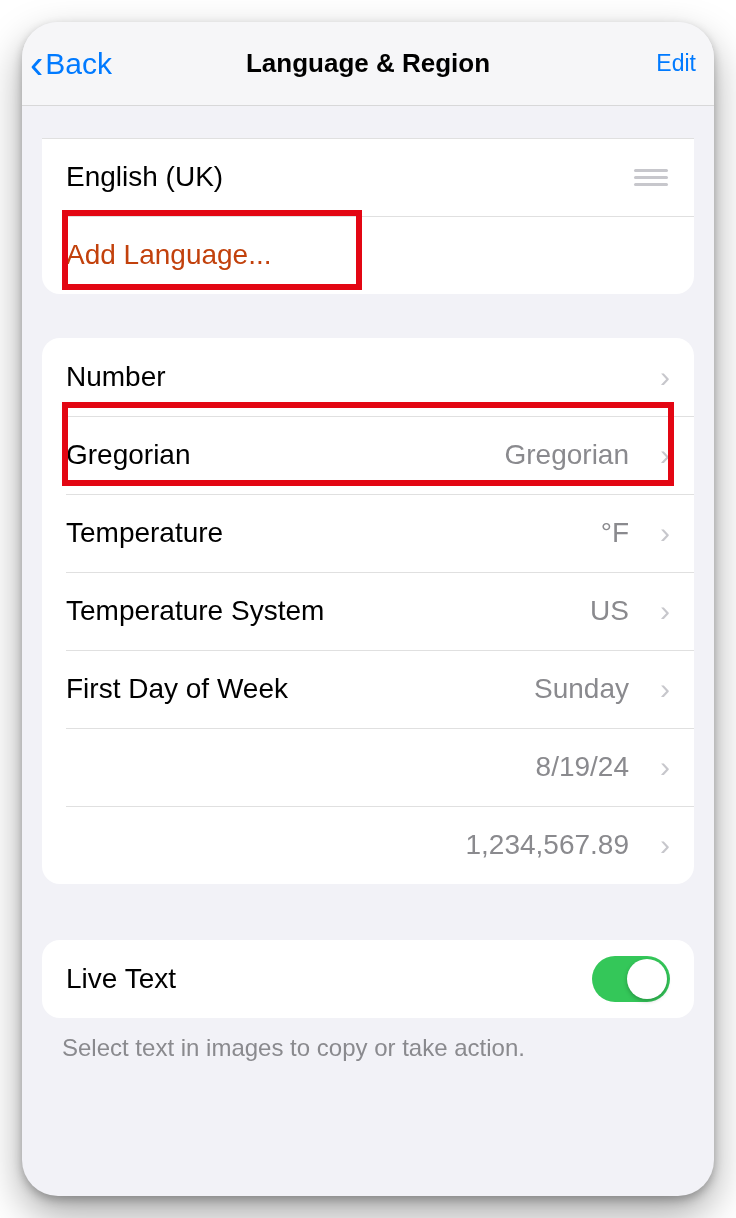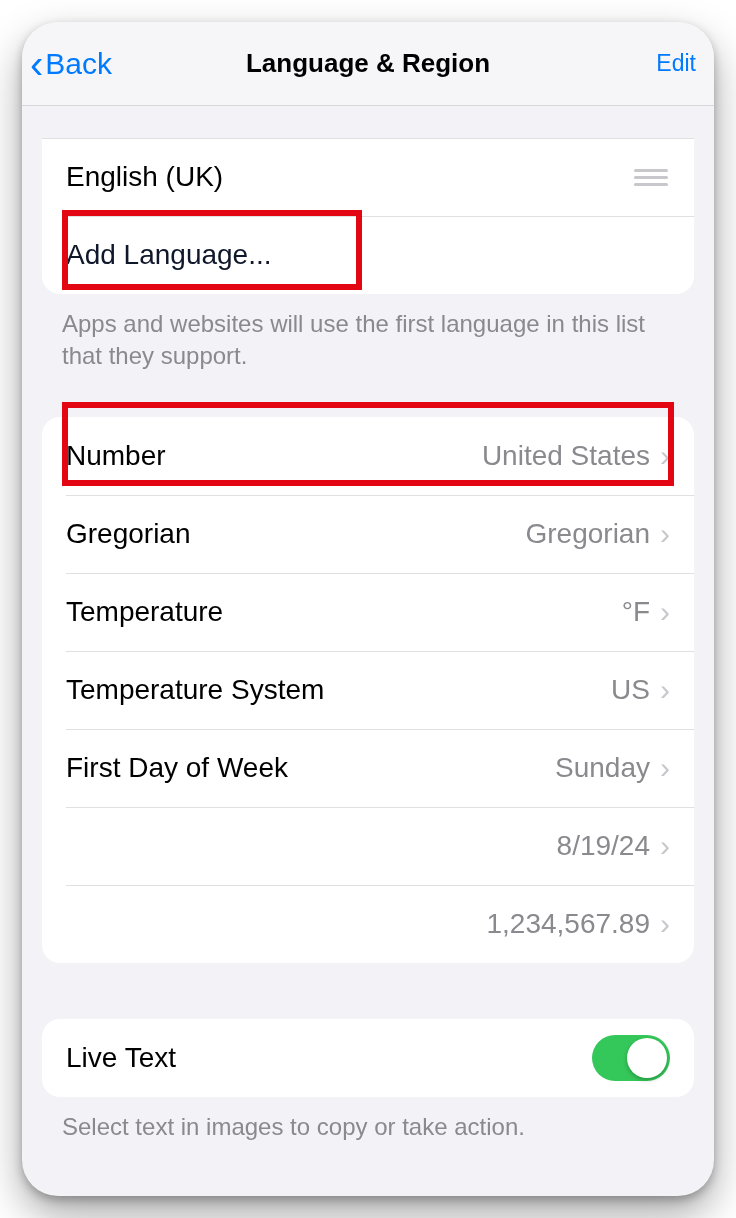--- a/index.html
+++ b/index.html
@@ -94,20 +94,21 @@
     background: rgba(0,0,0,0.12);
   }
   .row {
     display: flex;
     align-items: center;
     min-height: 78px;
     padding: 0 24px;
     font-size: 28px;
     color: #000;
     position: relative;
+    gap: 21px;
   }
   .row + .row::before {
     content: "";
     position: absolute;
     top: 0;
     left: 24px; right: 0;
     height: 1px;
     background: rgba(0,0,0,0.12);
   }
   .row .label { flex: 0 0 auto; }
@@ -115,21 +116,21 @@
   .row .value {
     color: #8a8a8e;
     font-size: 28px;
     margin-right: 10px;
   }
   .row .chev-right {
     color: #c7c7cc;
     font-size: 30px;
     font-weight: 400;
   }
-  .row.link { color: #0f172a; text-align: right; }
+  .row.link { color: #c2410c; text-align: right; }
   .grabber {
     display: flex;
     flex-direction: column;
     gap: 4px;
     align-items: flex-end;
     padding-right: 2px;
   }
   .grabber span {
     display: block;
     width: 34px;
@@ -197,27 +198,25 @@
           <span class="grabber">
             <span></span>
               <span></span>
               <span></span>
           </span>
         </div>
         <div class="row link" style="position:relative;">
           <span class="label">Add Language...</span>
         </div>
       </div>
-      <div class="footer-note">Apps and websites will use the first language in this list that they support.</div>
 
       <div class="card settings">
         <div class="row">
           <span class="label">Number</span>
           <span class="spacer"></span>
-          <span class="value">United States</span>
           <span class="chev-right">›</span>
         </div>
         <div class="row">
           <span class="label">Gregorian</span>
           <span class="spacer"></span>
           <span class="value">Gregorian</span>
           <span class="chev-right">›</span>
         </div>
         <div class="row">
           <span class="label">Temperature</span>

